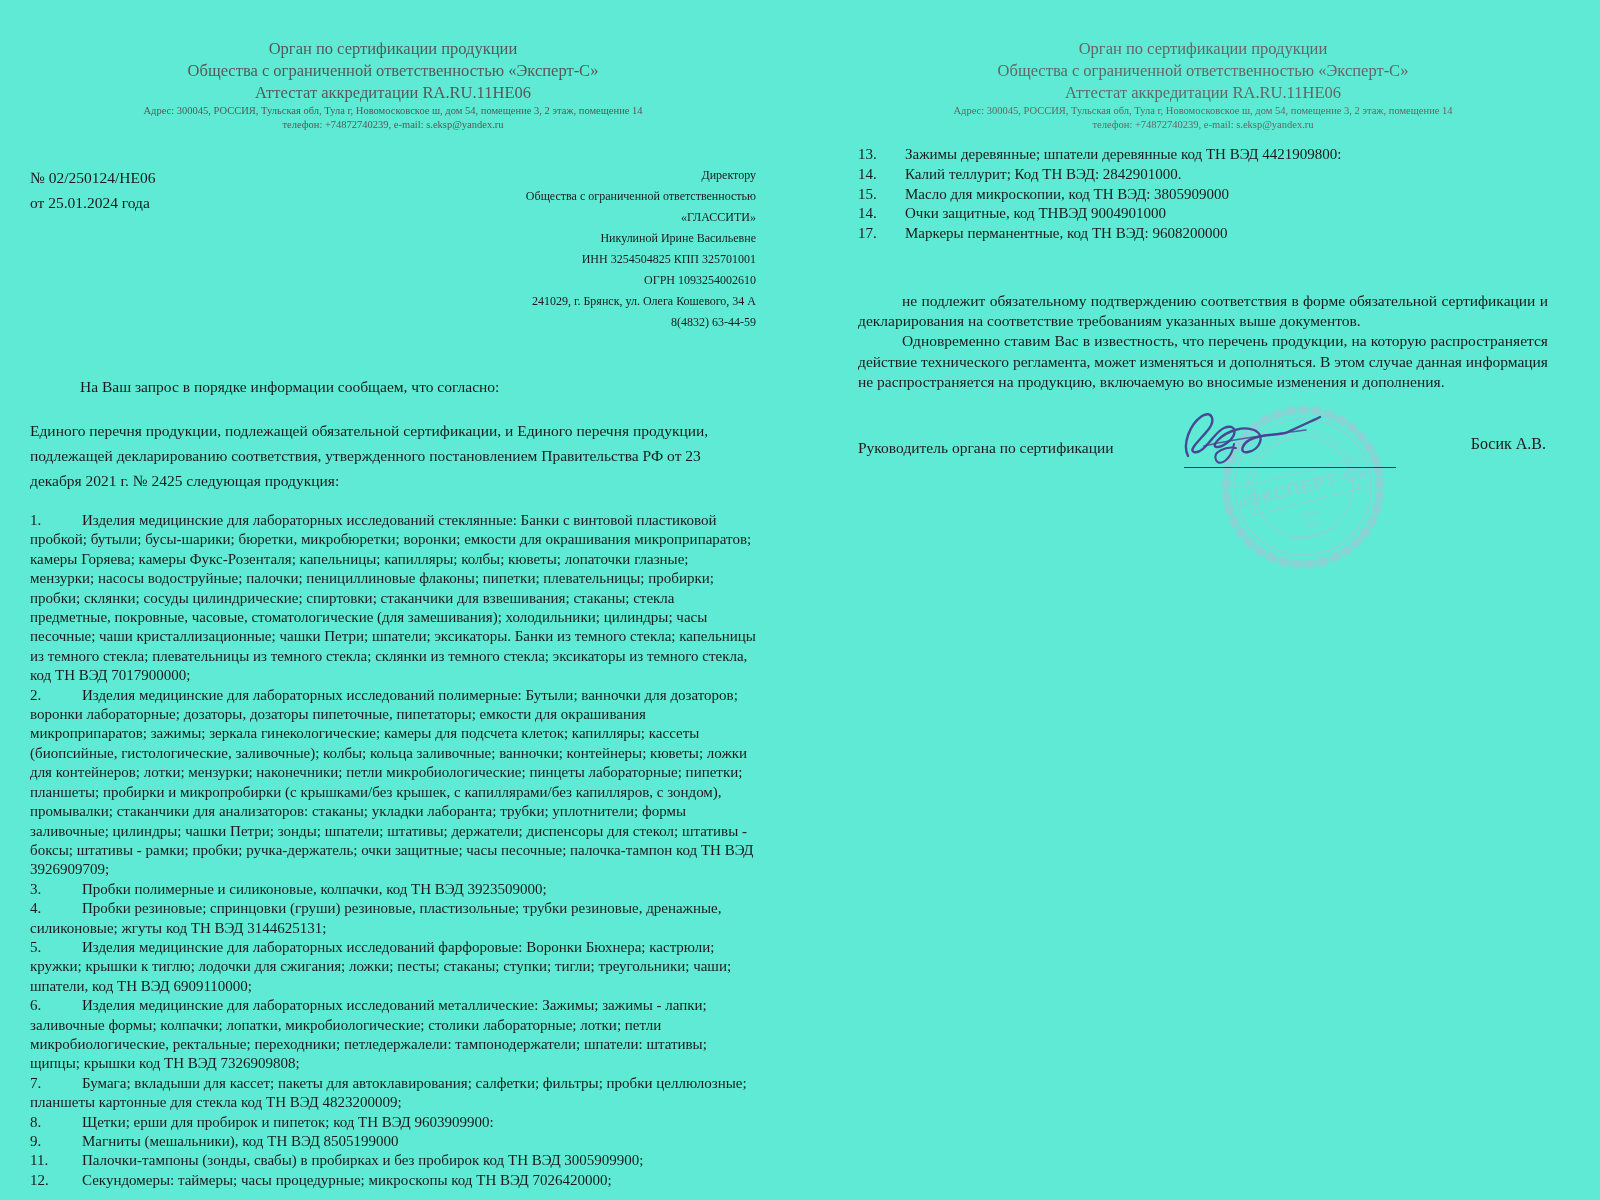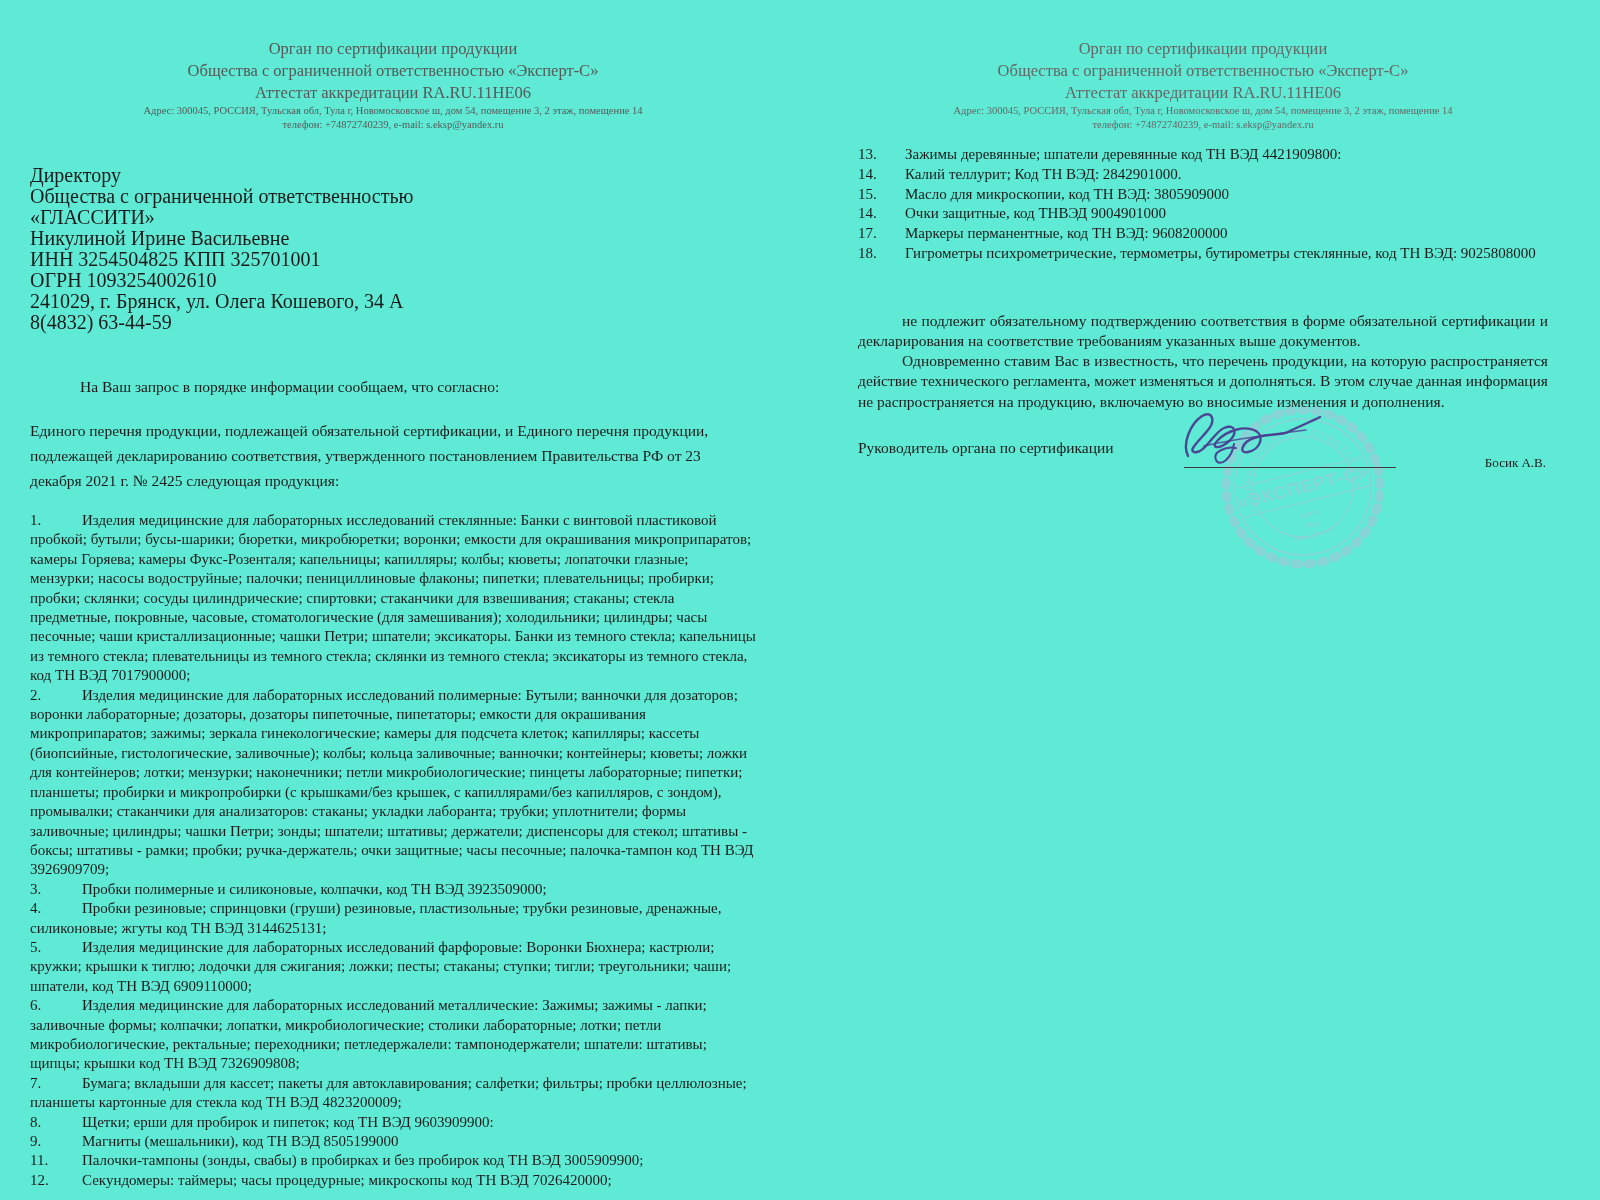--- a/index.html
+++ b/index.html
@@ -13,56 +13,60 @@
   .page-1 { left:30px;  width:726px; }
   .page-2 { left:858px; width:690px; height:1140px; }
 
   .doc-header { text-align:center; color:#585858; }
   .doc-header .h-big   { font-size:16.5px; line-height:22px; }
   .doc-header .h-small { font-size:10.5px; line-height:14px; }
   .page-2 .doc-header  { color:#666666; }
 
   .ref-row { display:flex; justify-content:space-between; margin-top:33px; }
   .ref-block { font-size:15.5px; line-height:25px; white-space:nowrap; }
-  .addressee { font-size:20px; line-height:21px; }
+  .addressee { text-align:right; font-size:12px; line-height:21px; }
 
   .intro { margin:43px 0 0 0; text-indent:50px; font-size:15.5px; line-height:21px; }
   .lead  { margin:21px 0 0 0; font-size:15.5px; line-height:25px; }
 
   .items   { margin-top:18px; }
   .item    { margin:0; font-size:15px; line-height:19.4px; }
   .num     { display:inline-block; width:52px; }
   .page-2 .items { margin-top:13px; }
   .page-2 .num   { width:47px; }
   .page-2 .item  { line-height:19.8px; }
 
   .jpara { text-align:justify; text-indent:44px; font-size:15.5px; line-height:20.2px; margin:0; position:relative; z-index:2; }
   .jpara.first { margin-top:47px; }
 
   .sig-role { position:absolute; left:0;   top:401px; font-size:15.5px; z-index:2; }
-  .sig-name { position:absolute; right:2px;top:417px; font-size:13px; z-index:2; }
+  .sig-name { position:absolute; right:2px;top:397px; font-size:16px; z-index:2; }
   .sig-line { position:absolute; left:326px; top:429px; width:212px; border-bottom:1.5px solid #3c3c3c; z-index:2; }
   .stamp-svg     { position:absolute; left:350px; top:354px; z-index:1; }
   .signature-svg { position:absolute; left:316px; top:366px; z-index:3; }
 </style>
 </head>
 <body>
 
 <div class="canvas">
 
   <div class="page page-1">
     <div class="doc-header">
       <div class="h-big">Орган по сертификации продукции</div>
       <div class="h-big">Общества с ограниченной ответственностью «Эксперт-С»</div>
       <div class="h-big">Аттестат аккредитации RA.RU.11НЕ06</div>
       <div class="h-small">Адрес: 300045, РОССИЯ, Тульская обл, Тула г, Новомосковское ш, дом 54, помещение 3, 2 этаж, помещение 14</div>
       <div class="h-small">телефон: +74872740239, e-mail: s.eksp@yandex.ru</div>
     </div>
 
     <div class="ref-row">
+      <div class="ref-block">
+        <div>№ 02/250124/НЕ06</div>
+        <div>от 25.01.2024 года</div>
+      </div>
       <div class="addressee">
         <div>Директору</div>
         <div>Общества с ограниченной ответственностью</div>
         <div>«ГЛАССИТИ»</div>
         <div>Никулиной Ирине Васильевне</div>
         <div>ИНН 3254504825 КПП 325701001</div>
         <div>ОГРН 1093254002610</div>
         <div>241029, г. Брянск, ул. Олега Кошевого, 34 А</div>
         <div>8(4832) 63-44-59</div>
       </div>
@@ -94,21 +98,20 @@
       <div class="h-small">Адрес: 300045, РОССИЯ, Тульская обл, Тула г, Новомосковское ш, дом 54, помещение 3, 2 этаж, помещение 14</div>
       <div class="h-small">телефон: +74872740239, e-mail: s.eksp@yandex.ru</div>
     </div>
 
     <div class="items">
       <p class="item"><span class="num">13.</span><span>Зажимы деревянные; шпатели деревянные код ТН ВЭД 4421909800:</span></p>
       <p class="item"><span class="num">14.</span><span>Калий теллурит; Код ТН ВЭД: 2842901000.</span></p>
       <p class="item"><span class="num">15.</span><span>Масло для микроскопии, код ТН ВЭД: 3805909000</span></p>
       <p class="item"><span class="num">14.</span><span>Очки защитные, код ТНВЭД 9004901000</span></p>
       <p class="item"><span class="num">17.</span><span>Маркеры перманентные, код ТН ВЭД: 9608200000</span></p>
-      <p class="item"><span class="num">18.</span><span>Гигрометры психрометрические, термометры, бутирометры стеклянные, код ТН ВЭД: 9025808000</span></p>
     </div>
 
     <p class="jpara first">не подлежит обязательному подтверждению соответствия в форме обязательной сертификации и декларирования на соответствие требованиям указанных выше документов.</p>
     <p class="jpara">Одновременно ставим Вас в известность, что перечень продукции, на которую распространяется действие технического регламента, может изменяться и дополняться. В этом случае данная информация не распространяется на продукцию, включаемую во вносимые изменения и дополнения.</p>
 
     <svg class="stamp-svg" width="190" height="190" viewBox="-95 -95 190 190">
       <g transform="rotate(-14)" opacity="0.55">
         <circle r="77" fill="none" stroke="#a9c2d9" stroke-width="9" stroke-dasharray="3.5 9.6" stroke-linecap="round"></circle>
         <circle r="68" fill="none" stroke="#a9c2d9" stroke-width="1.6"></circle>
         <circle r="50" fill="none" stroke="#a9c2d9" stroke-width="1.3"></circle>

